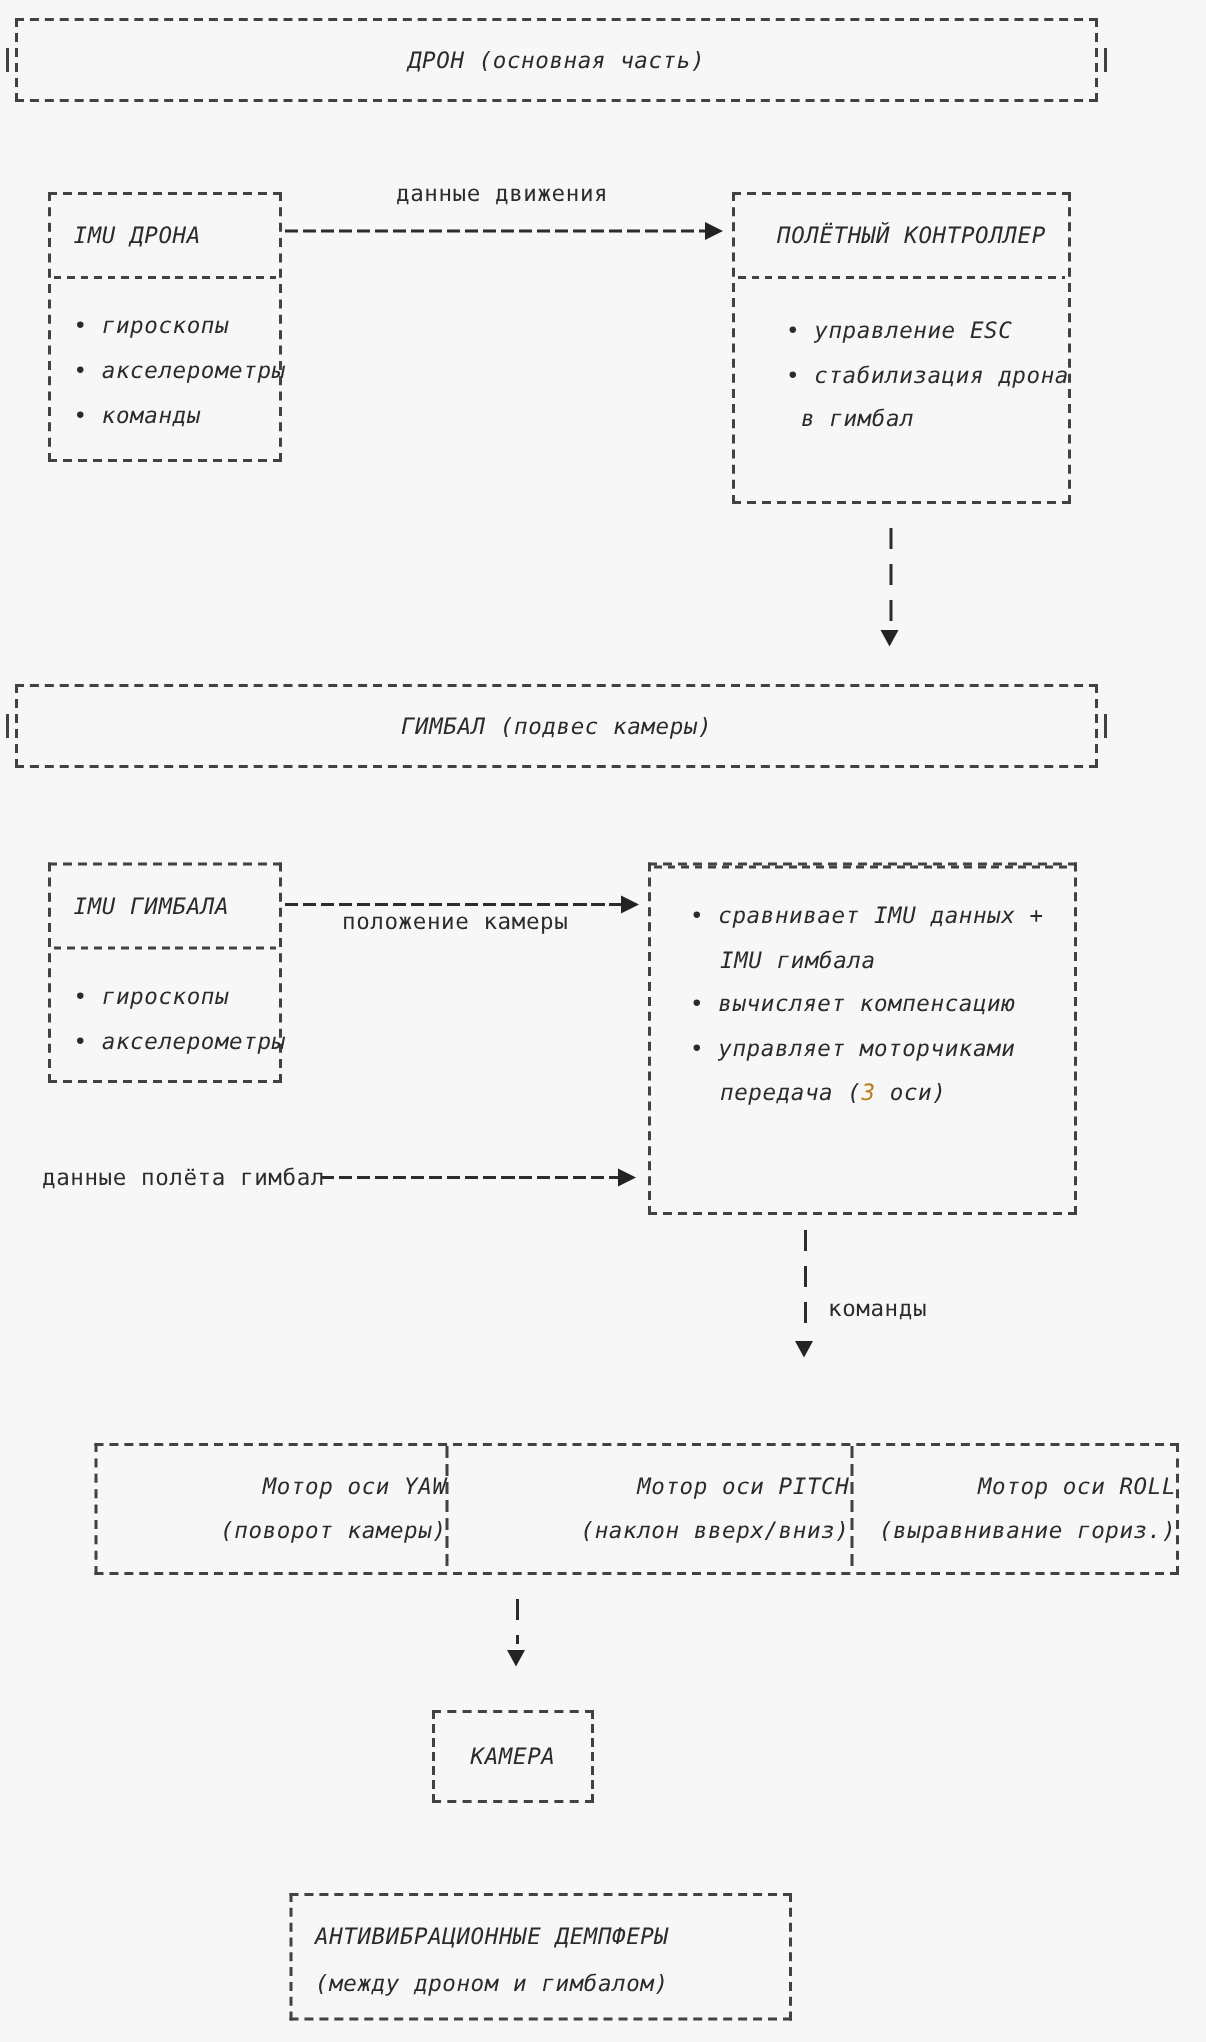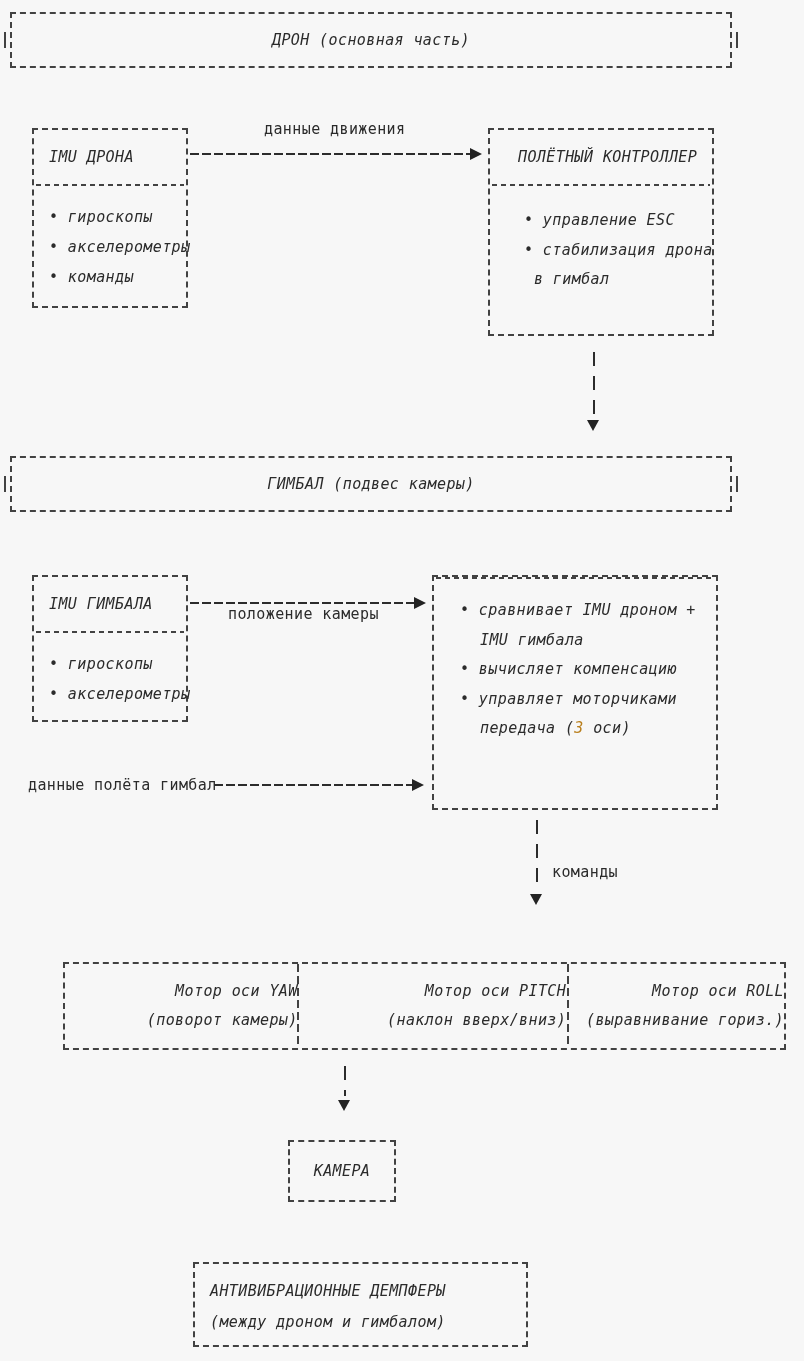--- a/index.html
+++ b/index.html
@@ -128,21 +128,21 @@
     </div>
   </div>
 
   <div class="lbl" style="left:228px;top:568px;margin-top:37px;">положение камеры</div>
   <div class="h-shaft" style="left:190px;top:602px;width:226px;"></div>
   <div class="head-right" style="left:414px;top:597px;"></div>
 
   <div class="abox" style="left:432px;top:575px;width:286px;height:235px;">
     <div class="inner-divider"></div>
     <div class="items gc">
-      <div class="item">• сравнивает IMU дроном +</div>
+      <div class="item">• сравнивает IMU данных +</div>
       <div class="item cont-20">IMU гимбала</div>
       <div class="item">• вычисляет компенсацию</div>
       <div class="item">• управляет моторчиками</div>
       <div class="item cont-20"><span>передача (</span><span class="num-accent">3</span><span> оси)</span></div>
     </div>
   </div>
 
   <div class="lbl" style="left:28px;top:776px;">данные полёта гимбал</div>
   <div class="h-shaft" style="left:214px;top:784px;width:200px;"></div>
   <div class="head-right" style="left:412px;top:779px;"></div>

